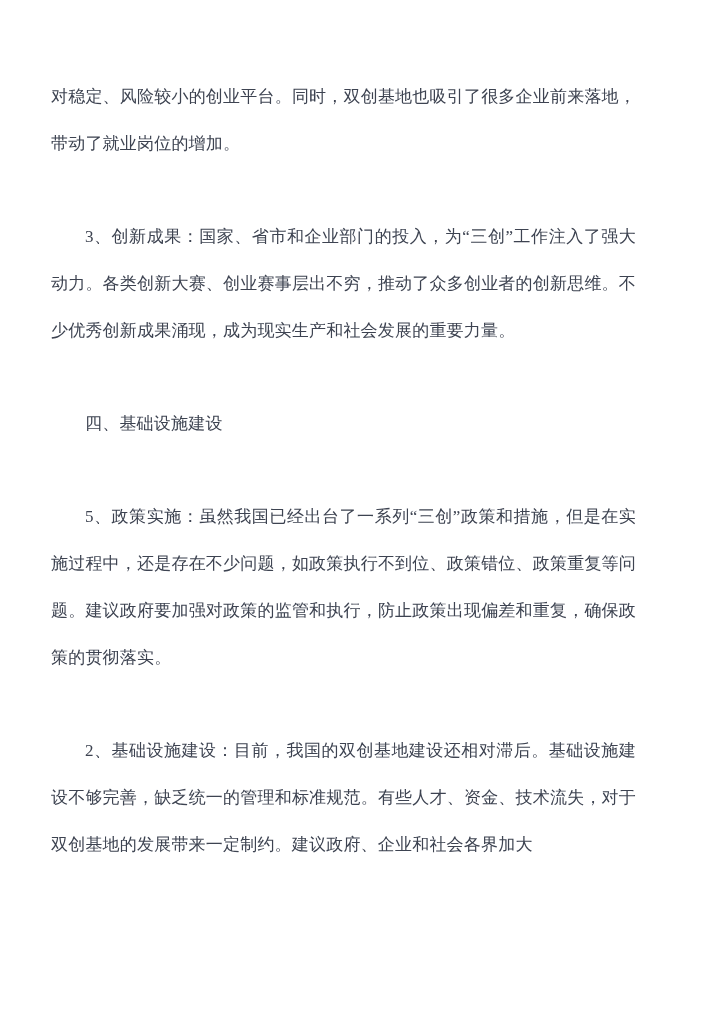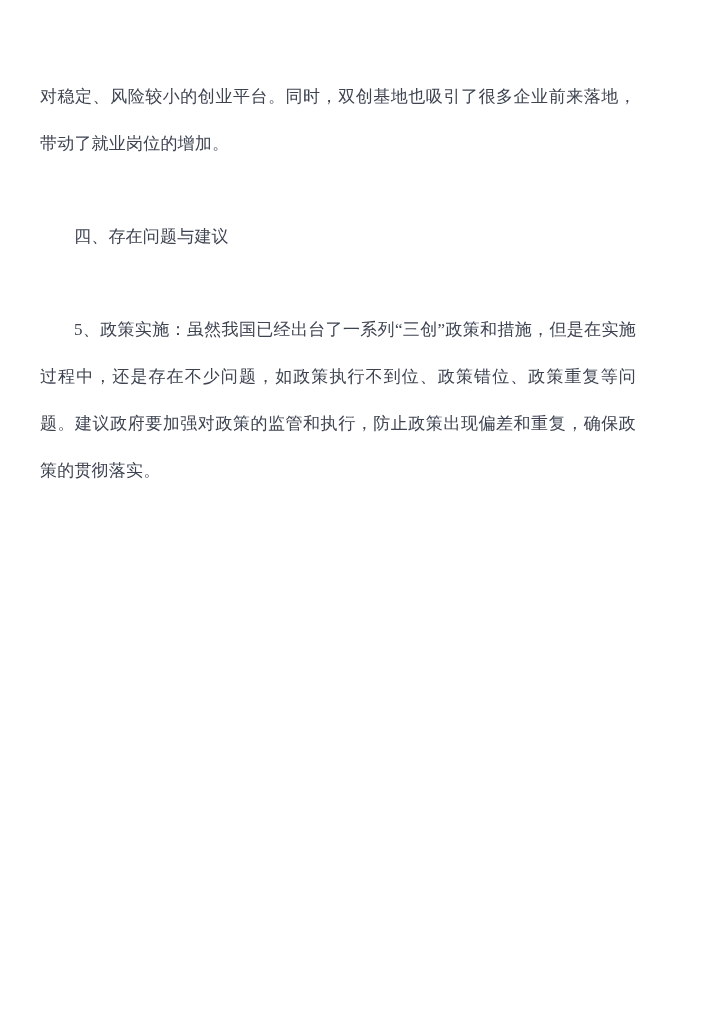--- a/index.html
+++ b/index.html
@@ -9,21 +9,21 @@
     font-family: "Liberation Serif", "DejaVu Serif", serif;
   }
   body {
     min-height: 1017px;
     overflow: hidden;
   }
   .doc-page {
     width: 720px;
     min-height: 1017px;
     background: #ffffff;
-    padding: 73px 84px 40px 40px;
+    padding: 73px 84px 40px 51px;
     border-radius: 9px;
   }
   .para {
     font-size: 17px;
     letter-spacing: 0.2px;
     line-height: 47px;
     color: #3d4351;
     text-align: justify;
     text-justify: inter-ideograph;
     margin-bottom: 46px;
@@ -35,18 +35,20 @@
   .para:last-child {
     margin-bottom: 0;
   }
 </style>
 </head>
 <body>
 
 <div class="doc-page">
   <p class="para">对稳定、风险较小的创业平台。同时，双创基地也吸引了很多企业前来落地，带动了就业岗位的增加。</p>
 
+  <p class="para indent">3、创新成果：国家、省市和企业部门的投入，为“三创”工作注入了强大动力。各类创新大赛、创业赛事层出不穷，推动了众多创业者的创新思维。不少优秀创新成果涌现，成为现实生产和社会发展的重要力量。</p>
 
-  <p class="para indent">四、存在问题与建议</p>
+  <p class="para indent">四、基础设施建设</p>
 
   <p class="para indent">5、政策实施：虽然我国已经出台了一系列“三创”政策和措施，但是在实施过程中，还是存在不少问题，如政策执行不到位、政策错位、政策重复等问题。建议政府要加强对政策的监管和执行，防止政策出现偏差和重复，确保政策的贯彻落实。</p>
 
+  <p class="para indent">2、基础设施建设：目前，我国的双创基地建设还相对滞后。基础设施建设不够完善，缺乏统一的管理和标准规范。有些人才、资金、技术流失，对于双创基地的发展带来一定制约。建议政府、企业和社会各界加大</p>
 </div>
 
 </body></html>

